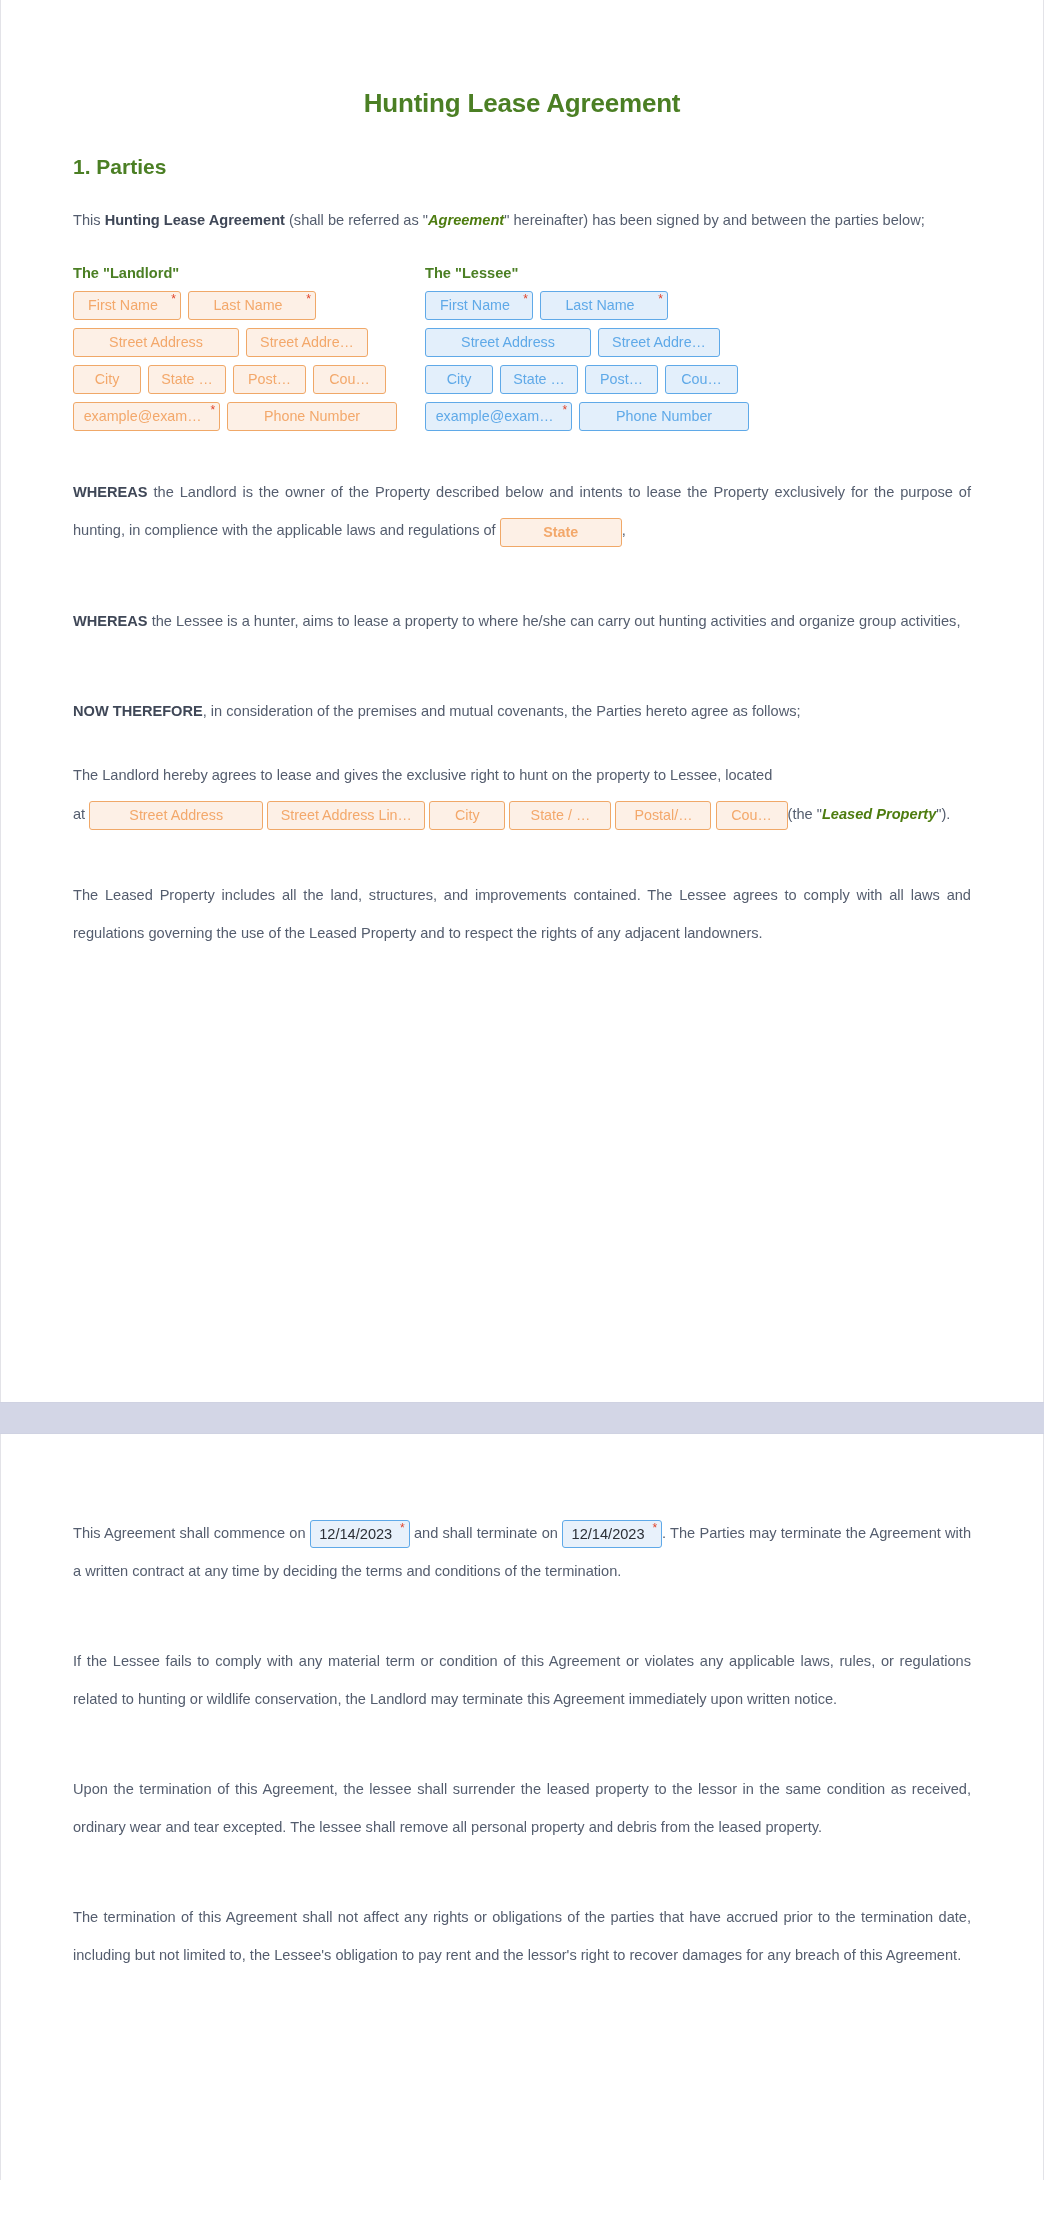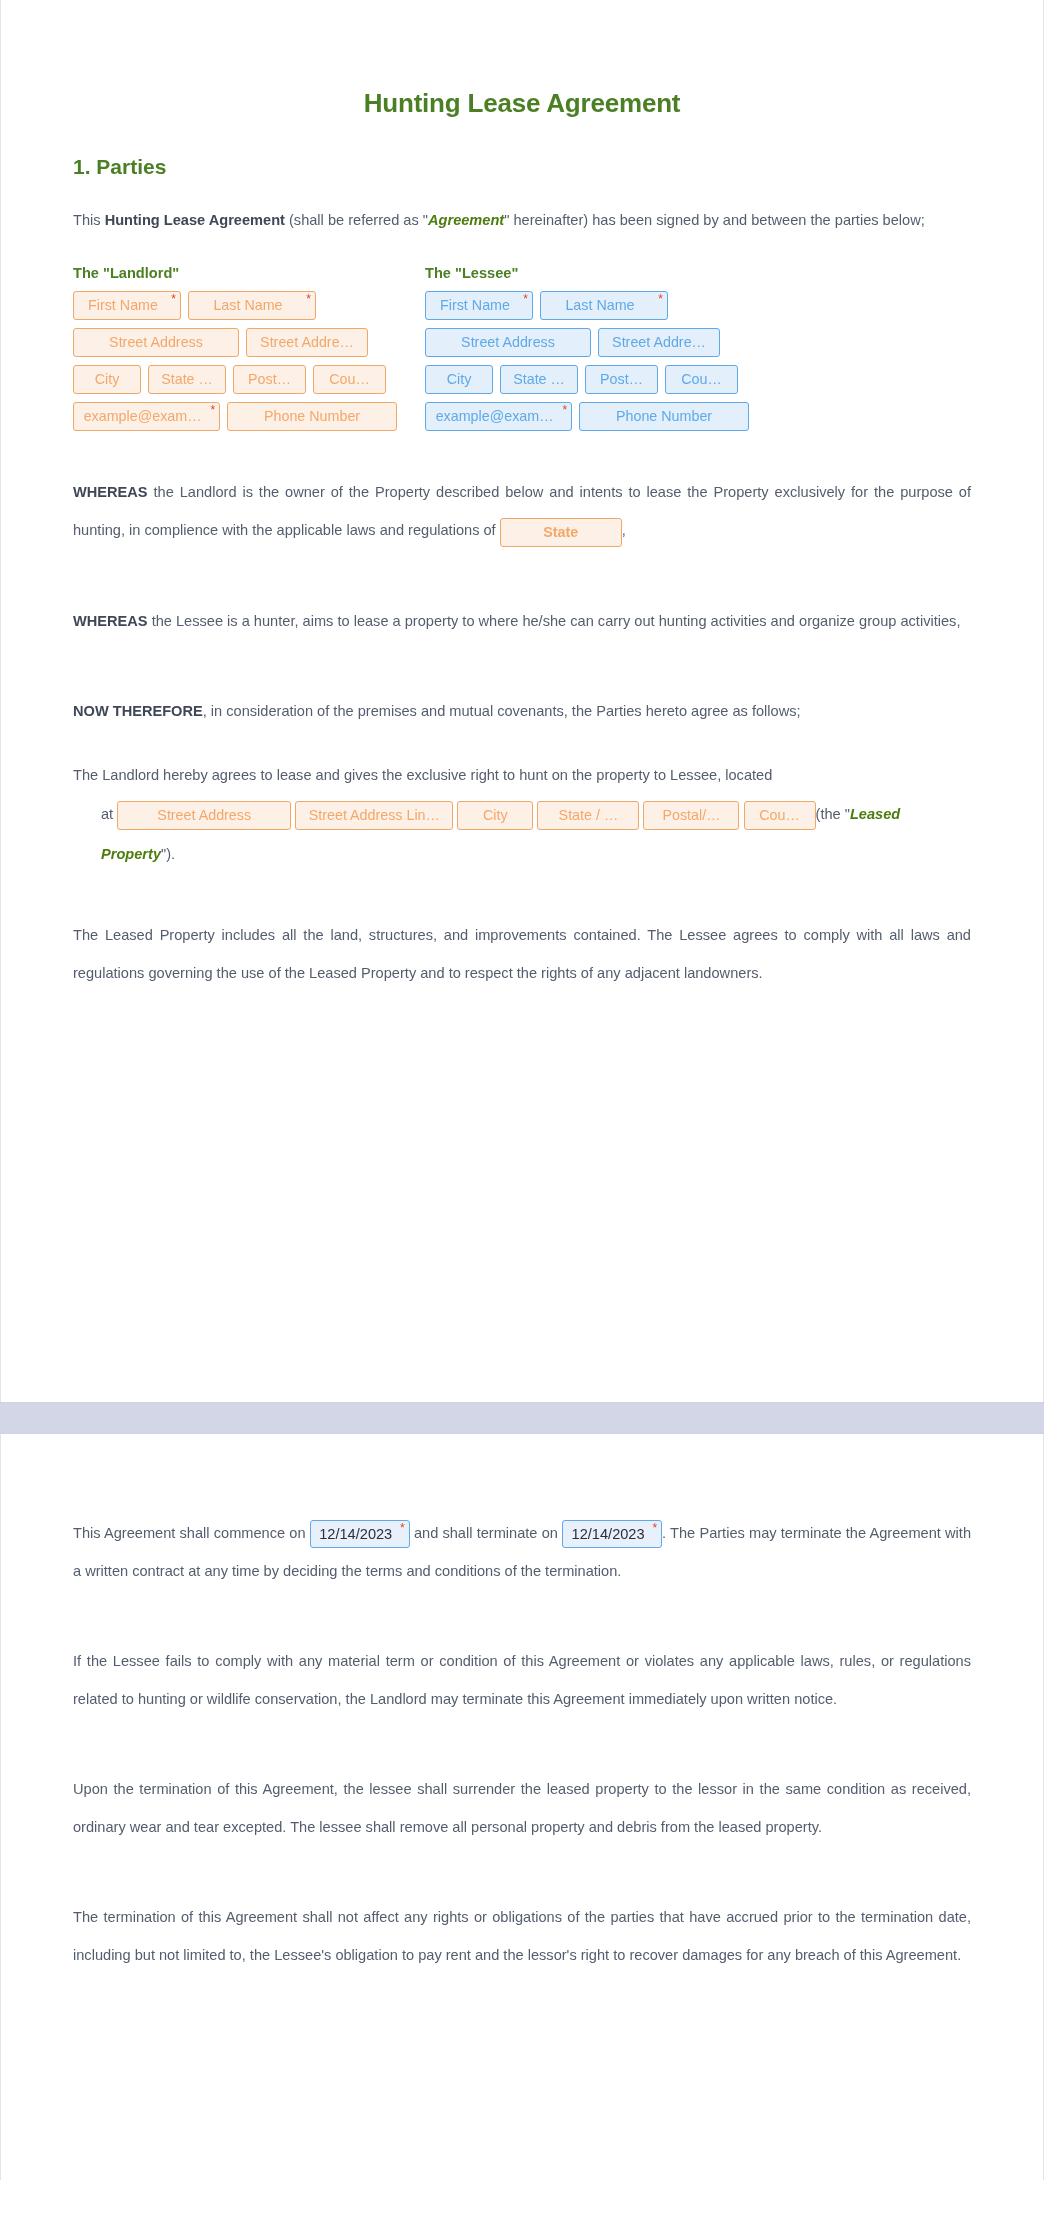--- a/index.html
+++ b/index.html
@@ -143,21 +143,20 @@
 
   
   .inline-wrap { display: inline-block; vertical-align: middle; font-weight: bold; }
   .fld-state-inline { width: 122px; }
 
   
   .prop-line {
     color: #545d6e;
     font-size: 14.6px;
     line-height: 40px;
-    margin-left: 28px;
   }
   .w-p-addr1 { width: 174px; }
   .w-p-addr2 { width: 158px; }
   .w-p-city  { width: 76px; }
   .w-p-state { width: 102px; }
   .w-p-post  { width: 96px; }
   .w-p-cou   { width: 72px; }
 
   .fld-date {
     width: 100px;

